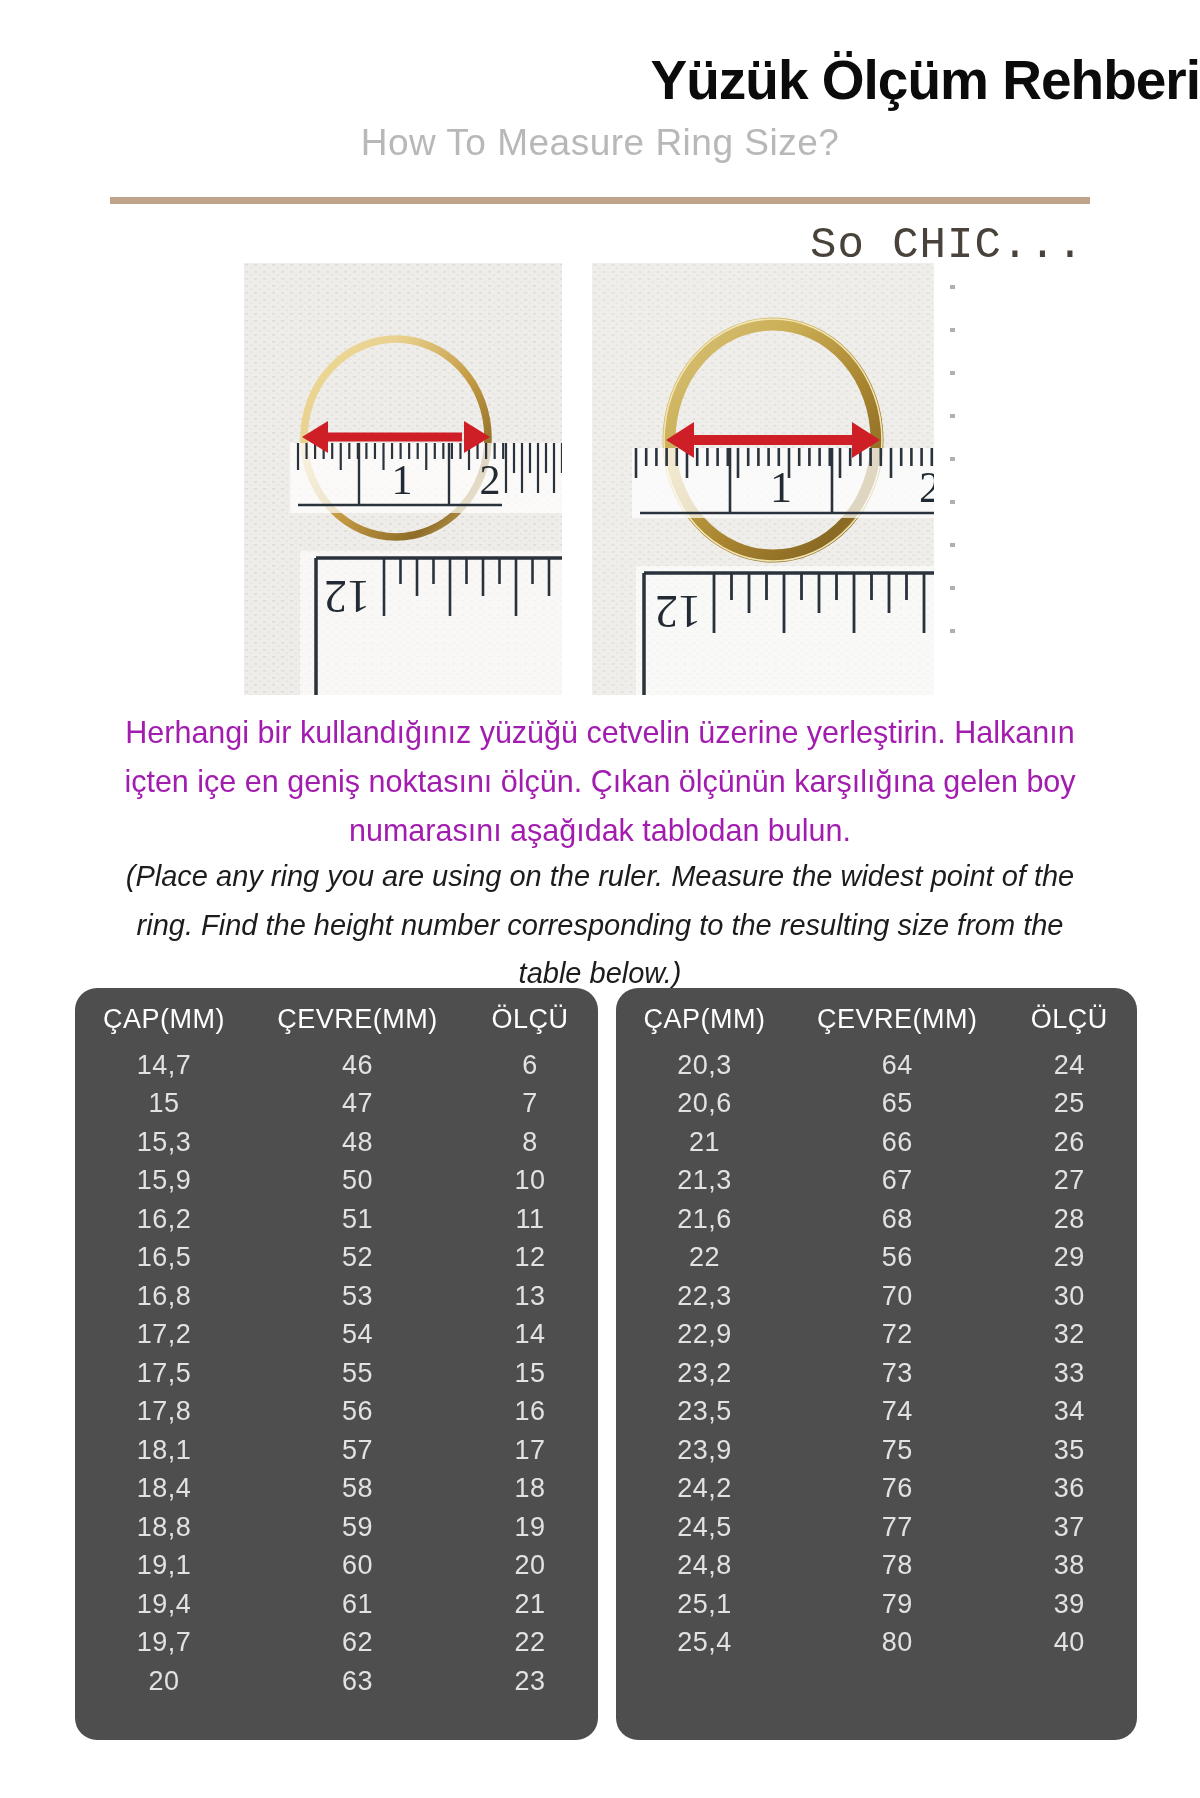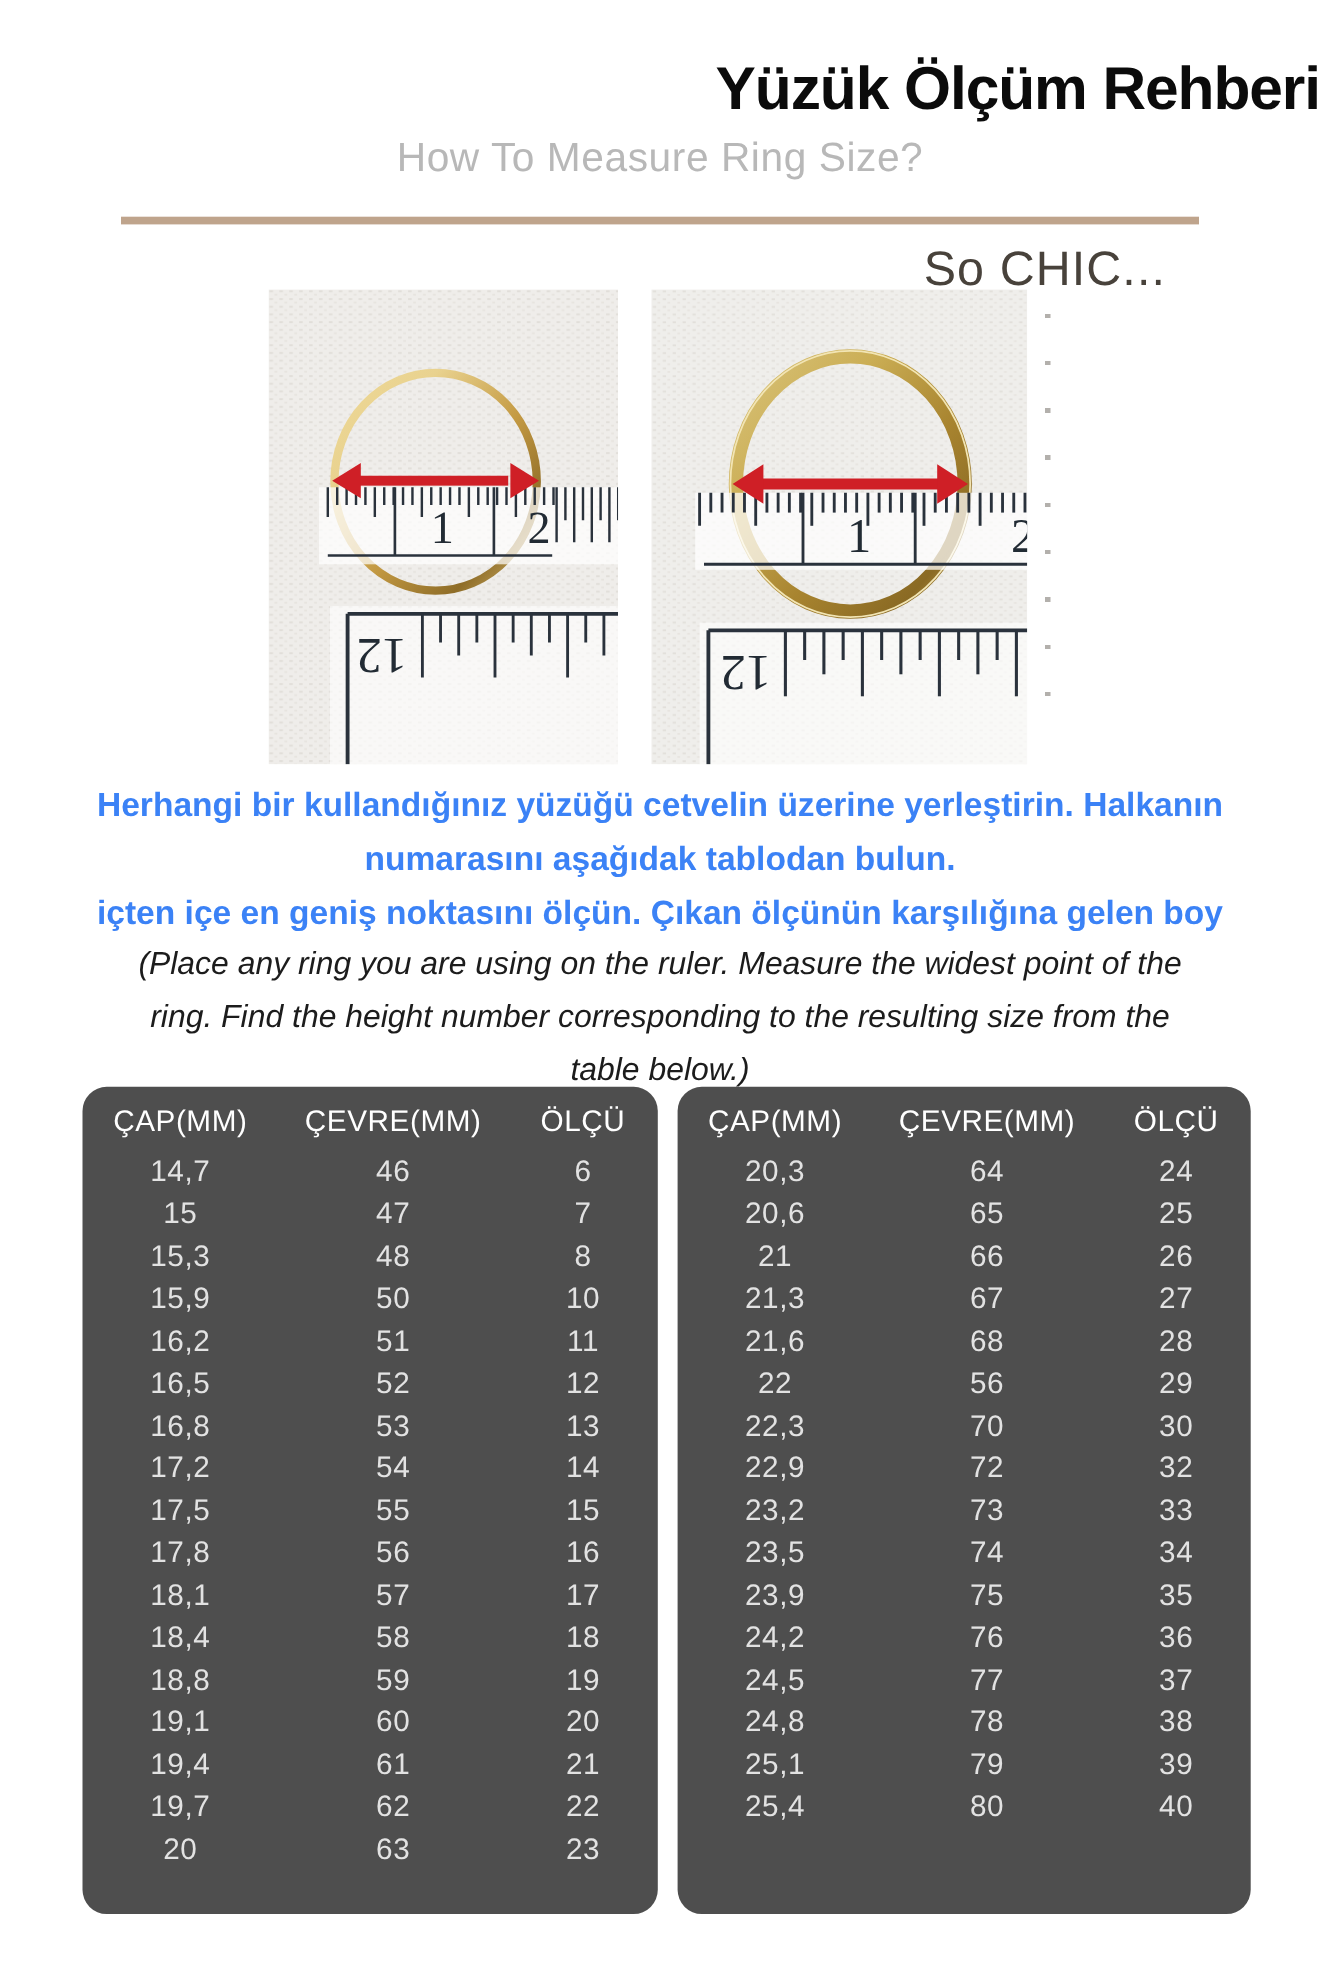--- a/index.html
+++ b/index.html
@@ -7,33 +7,33 @@
         font-family:"Liberation Sans",sans-serif;overflow:hidden;}
 
   .page-title{position:absolute;top:48px;left:0;width:1200px;text-align:right;
       font-size:55px;font-weight:bold;color:#0b0b0b;letter-spacing:-1px;}
   .page-subtitle{position:absolute;top:122px;left:0;width:1200px;text-align:center;
       font-size:37px;font-weight:normal;color:var(--subtitle-gray,#b8b8b8);letter-spacing:0.5px;}
   .divider{position:absolute;top:197px;left:110px;width:980px;height:7px;
       background:var(--divider,#bfa48c);}
 
   .brand{position:absolute;top:220px;left:810px;width:250px;text-align:right;
-      font-family:Liberation Sans, sans-serif;font-size:44px;color:var(--brand-text,#48423b);
+      font-family:Liberation Mono, monospace;font-size:44px;color:var(--brand-text,#48423b);
       letter-spacing:1px;white-space:nowrap;}
 
   .photo{position:absolute;top:263px;overflow:hidden;}
   .photo svg{display:block;}
   #photo-left{left:244px;width:318px;height:432px;}
   #photo-right{left:592px;width:342px;height:432px;}
 
   .dash-col{position:absolute;left:950px;top:285px;width:5px;height:372px;
       background:repeating-linear-gradient(to bottom,#b3b0ac 0 4px,transparent 4px 43px);}
 
   .instr-tr{position:absolute;top:708px;left:60px;width:1080px;text-align:center;
-      font-size:30.5px;font-weight:bold;color:#3b82f6;line-height:49px;}
+      font-size:30.5px;font-weight:normal;color:#a21caf;line-height:49px;}
   .instr-en{position:absolute;top:852px;left:60px;width:1080px;text-align:center;
       font-size:29px;font-style:italic;color:#1c1c1c;line-height:48.5px;}
 
   .size-table{position:absolute;top:988px;height:752px;border-radius:22px;
       background:var(--table-bg,#4e4e4e);box-sizing:border-box;}
   #table-left{left:75px;width:523px;}
   #table-right{left:616px;width:521px;}
   .thead{display:grid;grid-template-columns:34% 40% 26%;padding-top:16px;height:42px;}
   .thead span{text-align:center;font-size:27px;font-weight:normal;
       color:var(--table-header-text,#ffffff);letter-spacing:0.5px;}
@@ -225,22 +225,22 @@
           <line x1="314.5" x2="314.5" y1="310" y2="337"></line>
           <line x1="332" x2="332" y1="310" y2="370"></line>
         </g>
     </svg>
   </div>
 
   <div class="dash-col"></div>
 
   <div class="instr-tr">
     <div>Herhangi bir kullandığınız yüzüğü cetvelin üzerine yerleştirin. Halkanın</div>
+    <div>içten içe en geniş noktasını ölçün. Çıkan ölçünün karşılığına gelen boy</div>
     <div>numarasını aşağıdak tablodan bulun.</div>
-    <div>içten içe en geniş noktasını ölçün. Çıkan ölçünün karşılığına gelen boy</div>
   </div>
   <div class="instr-en">
     <div>(Place any ring you are using on the ruler. Measure the widest point of the</div>
     <div>ring. Find the height number corresponding to the resulting size from the</div>
     <div>table below.)</div>
   </div>
 
   <div class="size-table" id="table-left">
     <div class="thead">
       <span>ÇAP(MM)</span>

